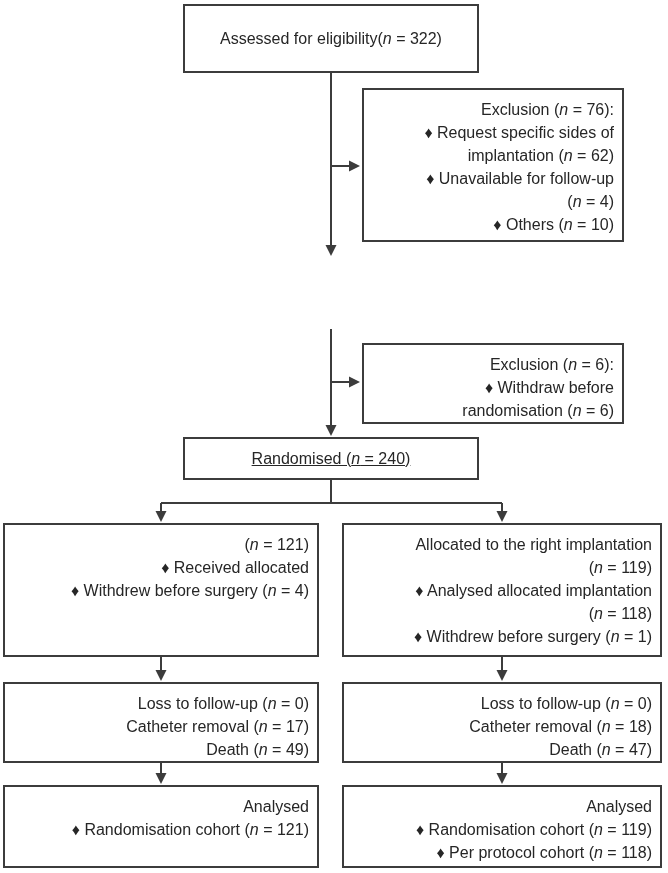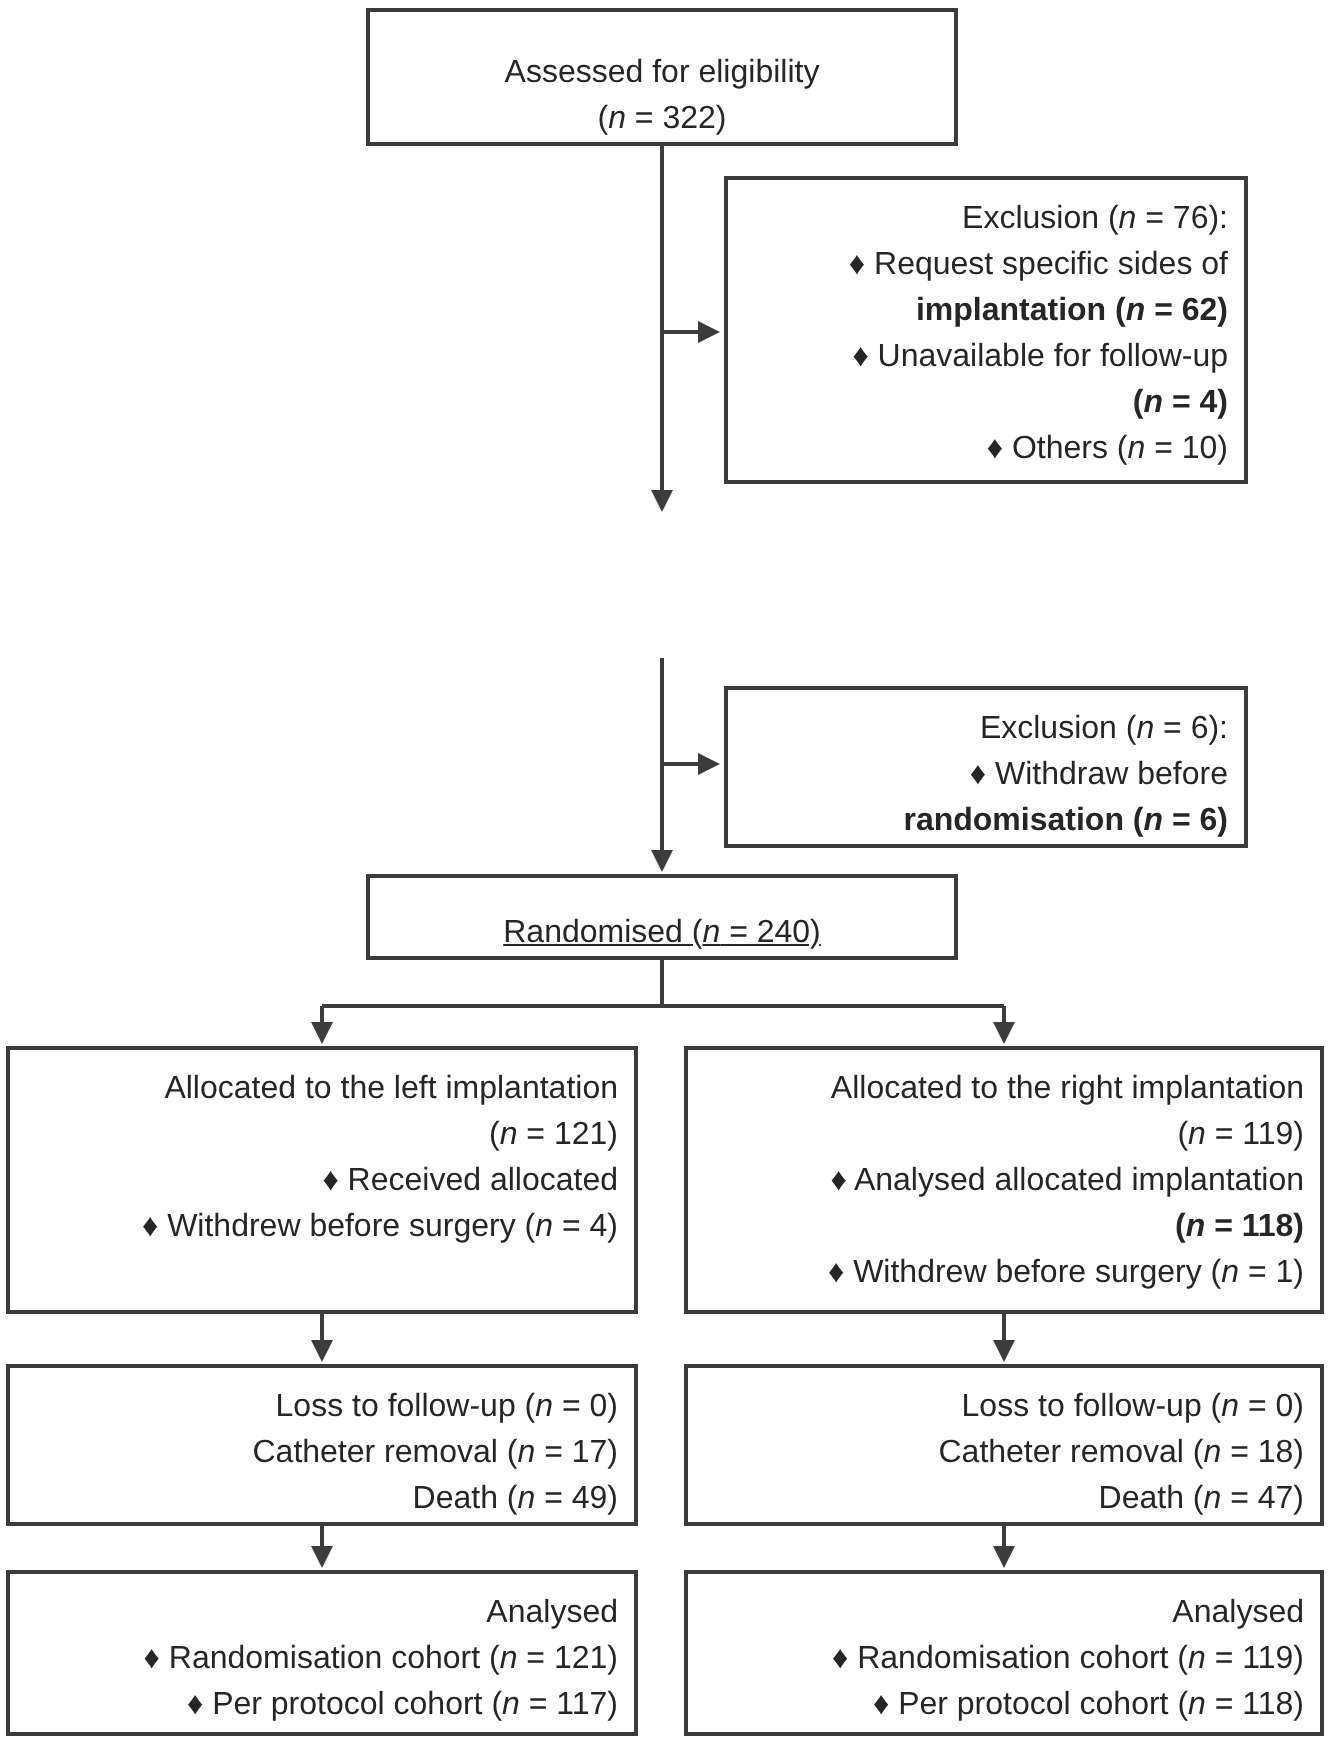--- a/index.html
+++ b/index.html
@@ -18,28 +18,27 @@
   #arrows path { stroke: var(--border-c, #3c3c3c); stroke-width: 2; fill: none; }
   #arrows polygon { fill: var(--border-c, #3c3c3c); stroke: none; }
   .box {
     position: absolute;
     box-sizing: border-box;
     border: 2px solid var(--border-c, #3c3c3c);
     background: #fff;
   }
   .box.center {
     display: flex;
-    flex-direction: column;
-    justify-content: flex-end;
+    justify-content: center;
     align-items: center;
     text-align: center;
   }
   .box.left { padding: 8px 8px 6px 25px; text-align: right; }
   .ln { white-space: nowrap; }
-  .ln.cont { padding-left: 14px; font-weight: bold; }
+  .ln.cont { padding-left: 14px; }
   i { font-style: italic; }
 </style>
 </head>
 <body>
 
 <div id="figure">
 
   <svg id="arrows" viewBox="0 0 668 873" xmlns="http://www.w3.org/2000/svg">
     <g>
       <path d="M331 73 V245"></path>
@@ -102,21 +101,20 @@
     <div class="ln">Exclusion (<i>n</i> = 6):</div>
     <div class="ln">♦ Withdraw before</div>
     <div class="ln cont">randomisation (<i>n</i> = 6)</div>
   </div>
 
   <div class="box center" style="left:183px; top:437px; width:296px; height:43px;text-decoration:underline;">
     <div class="ln">Randomised (<i>n</i> = 240)</div>
   </div>
 
   <div class="box left" style="left:3px; top:523px; width:316px; height:134px;">
-    <div class="ln">Allocated to the left implantation</div>
     <div class="ln">(<i>n</i> = 121)</div>
     <div class="ln">♦ Received allocated</div>
     <div class="ln">♦ Withdrew before surgery (<i>n</i> = 4)</div>
   </div>
 
   <div class="box left" style="left:342px; top:523px; width:320px; height:134px;">
     <div class="ln">Allocated to the right implantation</div>
     <div class="ln">(<i>n</i> = 119)</div>
     <div class="ln">♦ Analysed allocated implantation</div>
     <div class="ln cont">(<i>n</i> = 118)</div>
@@ -131,21 +129,20 @@
 
   <div class="box left" style="left:342px; top:682px; width:320px; height:81px;">
     <div class="ln">Loss to follow-up (<i>n</i> = 0)</div>
     <div class="ln">Catheter removal (<i>n</i> = 18)</div>
     <div class="ln">Death (<i>n</i> = 47)</div>
   </div>
 
   <div class="box left" style="left:3px; top:785px; width:316px; height:83px;">
     <div class="ln">Analysed</div>
     <div class="ln">♦ Randomisation cohort (<i>n</i> = 121)</div>
-    <div class="ln">♦ Per protocol cohort (<i>n</i> = 117)</div>
   </div>
 
   <div class="box left" style="left:342px; top:785px; width:320px; height:83px;">
     <div class="ln">Analysed</div>
     <div class="ln">♦ Randomisation cohort (<i>n</i> = 119)</div>
     <div class="ln">♦ Per protocol cohort (<i>n</i> = 118)</div>
   </div>
 
 </div>
 

